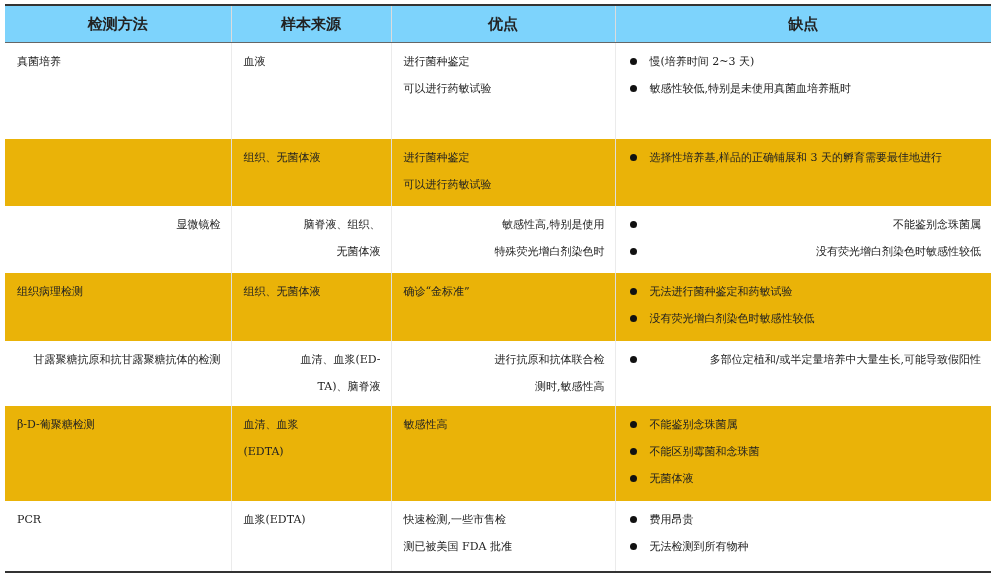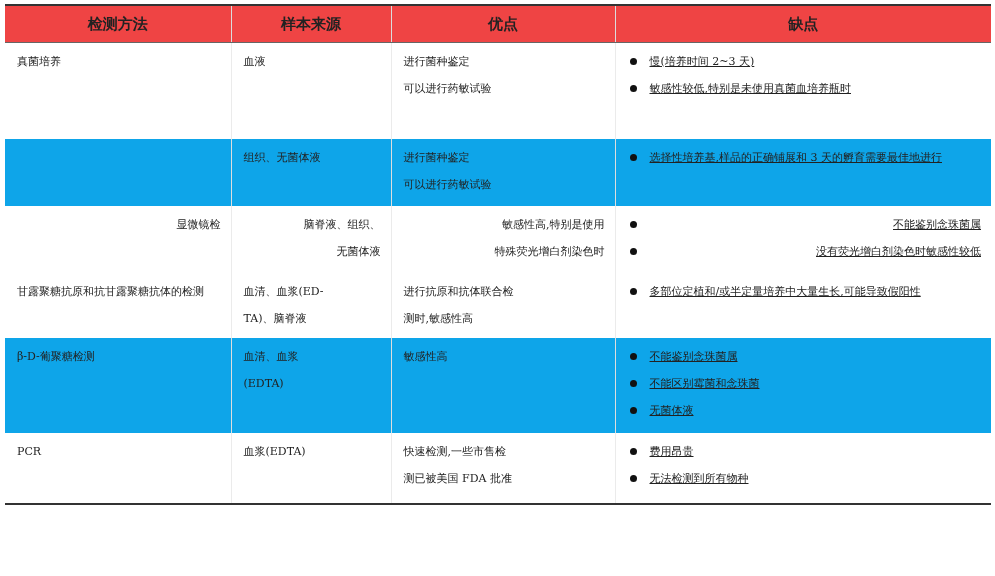--- a/index.html
+++ b/index.html
@@ -26,42 +26,42 @@
       border-collapse: collapse;
       table-layout: fixed;
       border-top: 2px solid #333333;
       border-bottom: 2px solid #333333;
     }
     col.c1 { width: 226px; }
     col.c2 { width: 160px; }
     col.c3 { width: 224px; }
     col.c4 { width: 376px; }
     thead th {
-      background: #ef4444;
+      background: #7dd3fc;
       font-family: "DejaVu Sans", "Liberation Sans", sans-serif;
       font-weight: bold;
       font-size: 15px;
       height: 36px;
       padding: 0;
       text-align: center;
       vertical-align: middle;
       border-bottom: 1.5px solid #666666;
       border-right: 1px solid #dcdcdc;
       color: #222;
     }
     thead th:last-child { border-right: none; }
     tbody td {
       font-size: 11px;
       line-height: 27px;
       padding: 5px 10px 6px 12px;
       vertical-align: top;
       border-right: 1px solid #ebebeb;
     }
-    tbody td:last-child { border-right: none; text-decoration: underline; }
-    tbody tr.shade td { background: #0ea5e9; border-right-color: #dedede; }
+    tbody td:last-child { border-right: none; }
+    tbody tr.shade td { background: #eab308; border-right-color: #dedede; }
     tbody tr td.c2, tbody tr td.c3 { }
     ul.bullets {
       list-style: none;
       margin: 0;
       padding: 0;
     }
     ul.bullets li {
       position: relative;
       padding-left: 22px;
     }
@@ -73,21 +73,21 @@
       height: 7px;
       border-radius: 50%;
       background: #111;
     }
     .line { display: block; white-space: nowrap; }
     .wrapcell { display: block; }
     tr.r1 td { height: 85px; }
     tr.r2 td { height: 56px; }
     tr.r3 td { height: 56px; text-align: right; }
     tr.r4 td { height: 57px; }
-    tr.r5 td { height: 54px; }
+    tr.r5 td { height: 54px; text-align: right; }
     tr.r6 td { height: 84px; }
     tr.r7 td { height: 59px; margin-top: 20px; }
   </style>
 </head>
 <body>
 
 <div class="table-wrap">
   <table>
     <colgroup>
       <col class="c1">
@@ -149,20 +149,35 @@
           <span class="line">特殊荧光增白剂染色时</span>
         </td>
         <td>
           <ul class="bullets">
             <li><span class="dot"></span><span>不能鉴别念珠菌属</span></li>
             <li><span class="dot"></span><span>没有荧光增白剂染色时敏感性较低</span></li>
           </ul>
         </td>
       </tr>
 
+      <tr class="r4 shade">
+        <td><span>组织病理检测</span></td>
+        <td class="c2">
+          <span class="line">组织、无菌体液</span>
+        </td>
+        <td class="c3">
+          <span class="line">确诊“金标准”</span>
+        </td>
+        <td>
+          <ul class="bullets">
+            <li><span class="dot"></span><span>无法进行菌种鉴定和药敏试验</span></li>
+            <li><span class="dot"></span><span>没有荧光增白剂染色时敏感性较低</span></li>
+          </ul>
+        </td>
+      </tr>
 
       <tr class="r5">
         <td>
             <span class="wrapcell">甘露聚糖抗原和抗甘露聚糖抗体的检测</span>
           </td>
         <td class="c2">
           <span class="line">血清、血浆(ED-</span>
           <span class="line">TA)、脑脊液</span>
         </td>
         <td class="c3">

